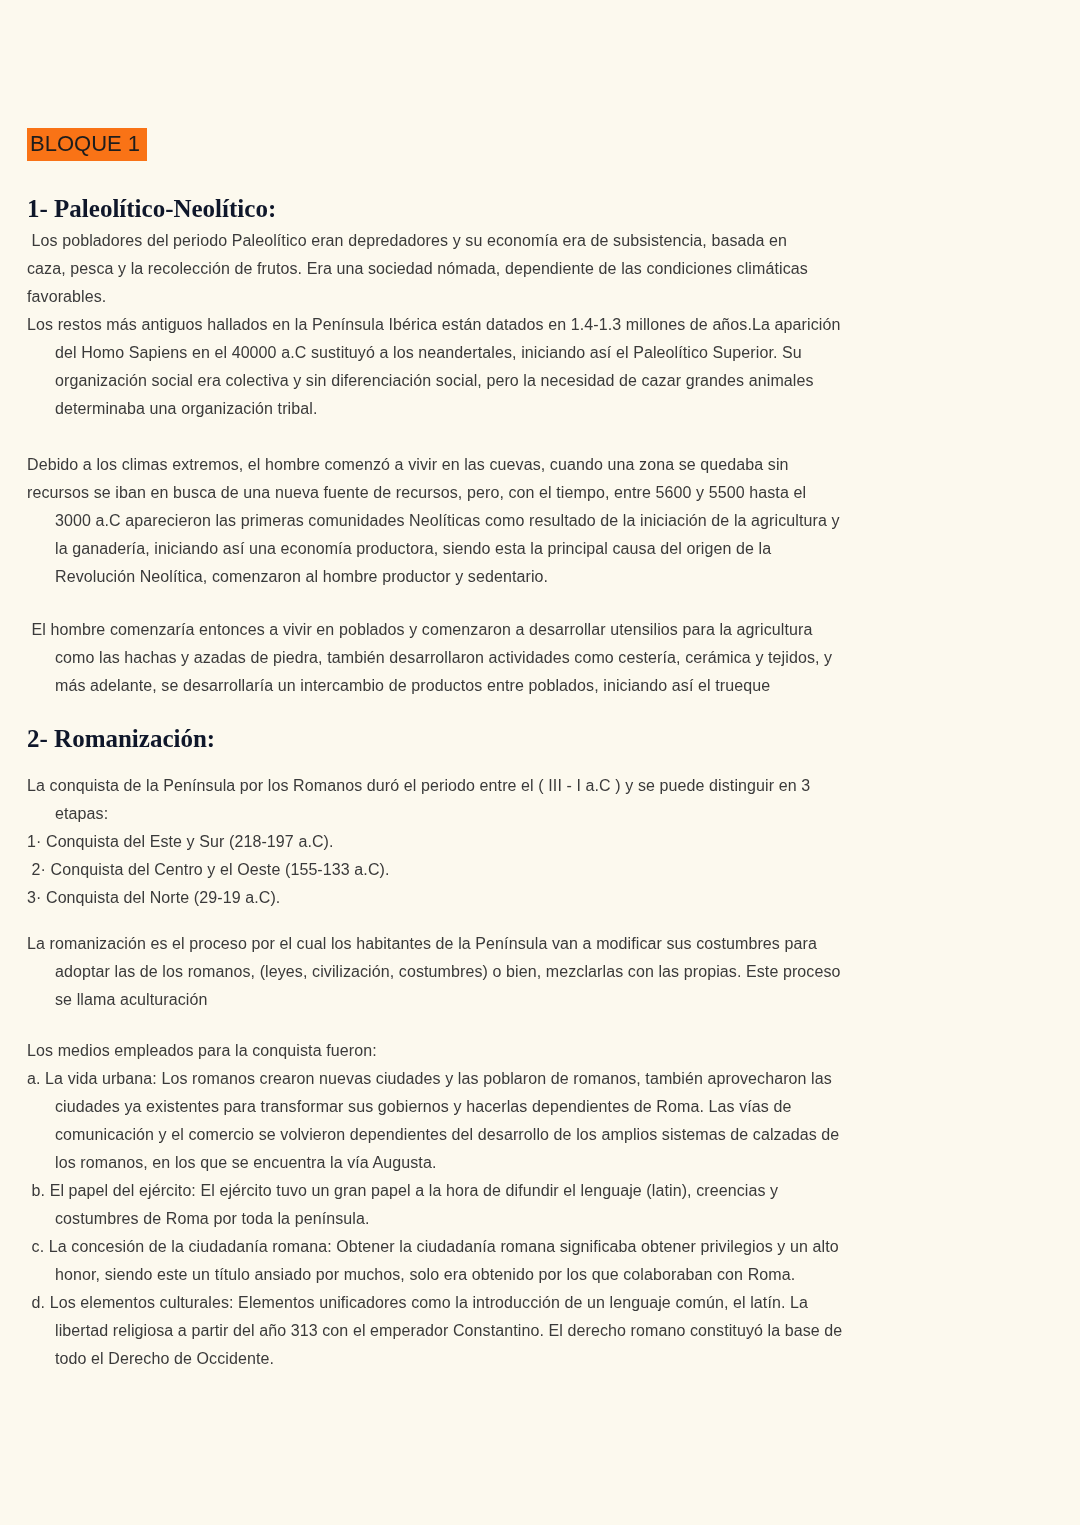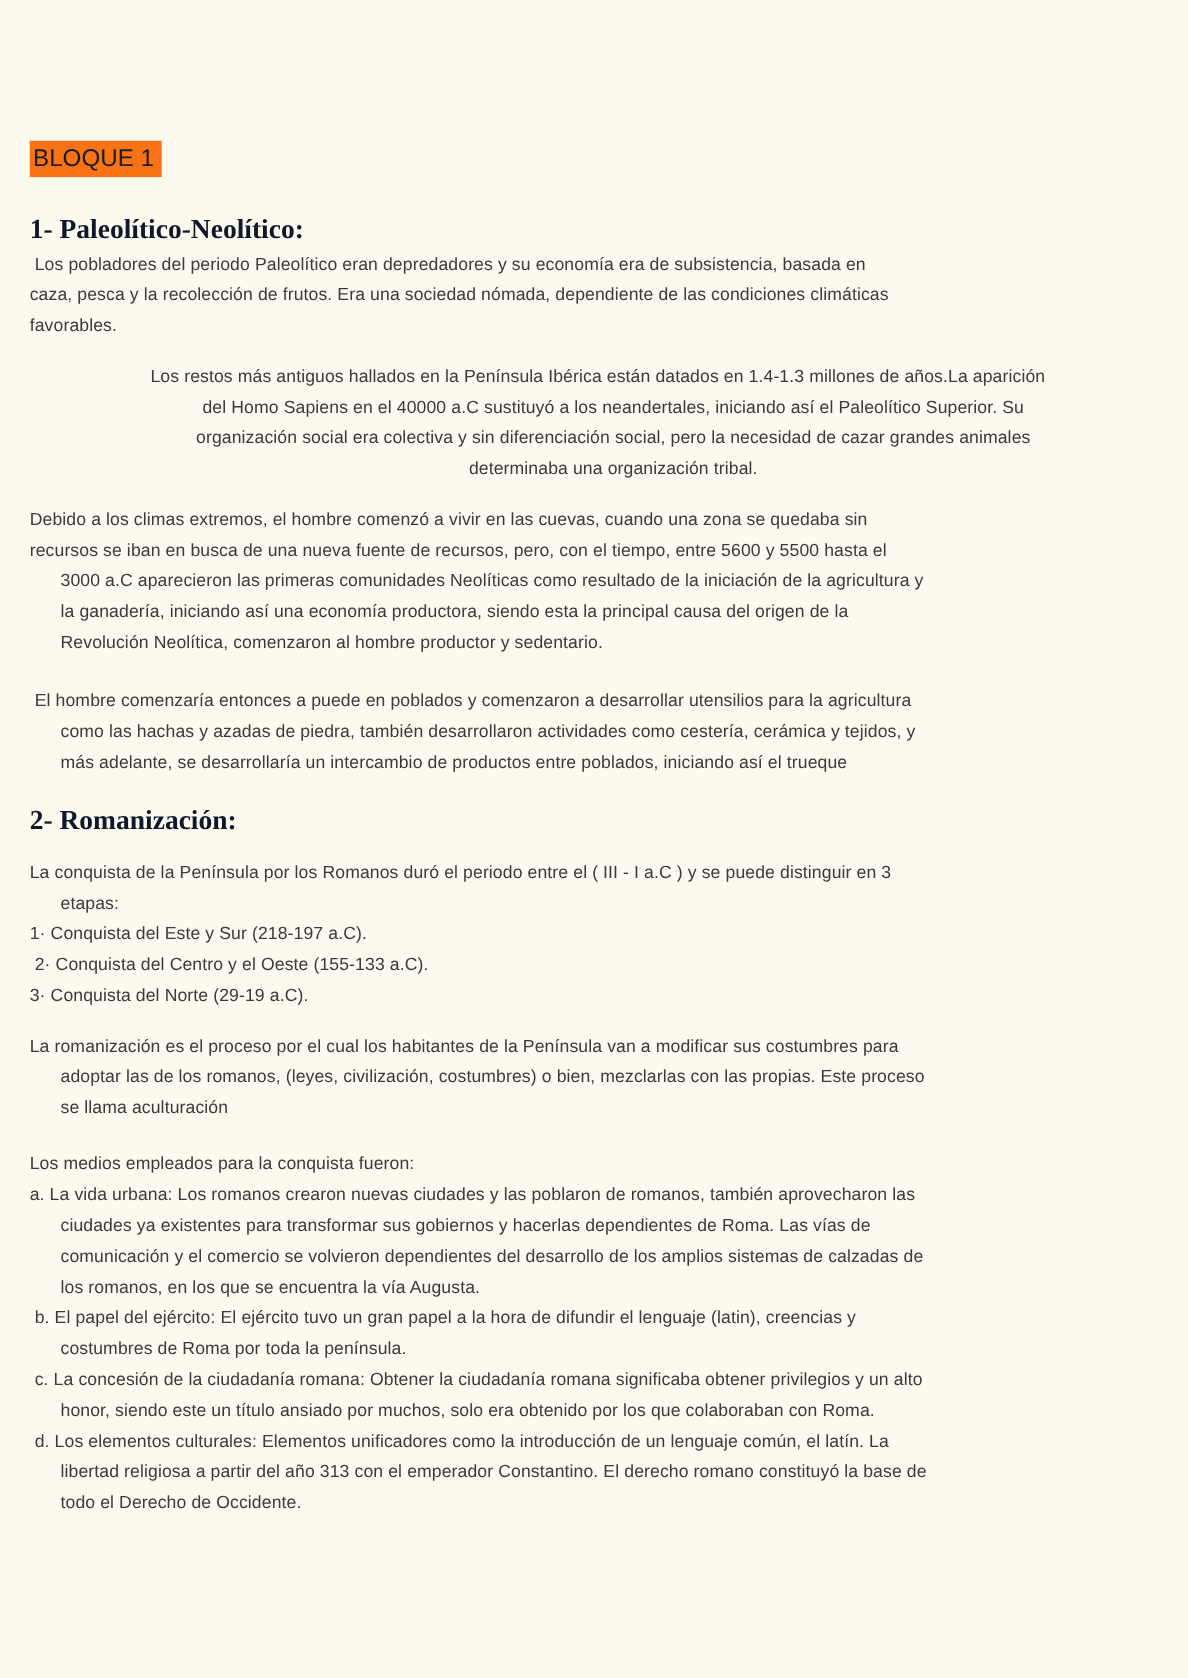--- a/index.html
+++ b/index.html
@@ -43,22 +43,22 @@
   .para {
     font-size: 16px;
     line-height: 28px;
   }
   .ln {
     white-space: pre;
     letter-spacing: 0.1px;
   }
   .ind { padding-left: 28px; }
   .p1 { margin-top: 3px; }
-  .p2 { margin-top: 18px; text-align: center; }
-  .p3 { margin-top: 18px; }
+  .p2 { margin-top: 0; }
+  .p3 { margin-top: 28px; }
   .p4 { margin-top: 25px; }
   .p5 { margin-top: 18px; }
   .p6 { margin-top: 18px; }
   .p7 { margin-top: 23px; }
 </style>
 </head>
 <body>
 
 <div class="page">
 
@@ -81,21 +81,21 @@
 
   <div class="para p3">
     <div class="ln">Debido a los climas extremos, el hombre comenzó a vivir en las cuevas, cuando una zona se quedaba sin</div>
     <div class="ln">recursos se iban en busca de una nueva fuente de recursos, pero, con el tiempo, entre 5600 y 5500 hasta el</div>
     <div class="ln ind">3000 a.C aparecieron las primeras comunidades Neolíticas como resultado de la iniciación de la agricultura y</div>
     <div class="ln ind">la ganadería, iniciando así una economía productora, siendo esta la principal causa del origen de la</div>
     <div class="ln ind">Revolución Neolítica, comenzaron al hombre productor y sedentario.</div>
   </div>
 
   <div class="para p4">
-    <div class="ln"> El hombre comenzaría entonces a puede en poblados y comenzaron a desarrollar utensilios para la agricultura</div>
+    <div class="ln"> El hombre comenzaría entonces a vivir en poblados y comenzaron a desarrollar utensilios para la agricultura</div>
     <div class="ln ind">como las hachas y azadas de piedra, también desarrollaron actividades como cestería, cerámica y tejidos, y</div>
     <div class="ln ind">más adelante, se desarrollaría un intercambio de productos entre poblados, iniciando así el trueque</div>
   </div>
 
   <div class="heading h2">2- Romanización:</div>
 
   <div class="para p5">
     <div class="ln">La conquista de la Península por los Romanos duró el periodo entre el ( III - I a.C ) y se puede distinguir en 3</div>
     <div class="ln ind">etapas:</div>
     <div class="ln">1· Conquista del Este y Sur (218-197 a.C).</div>

